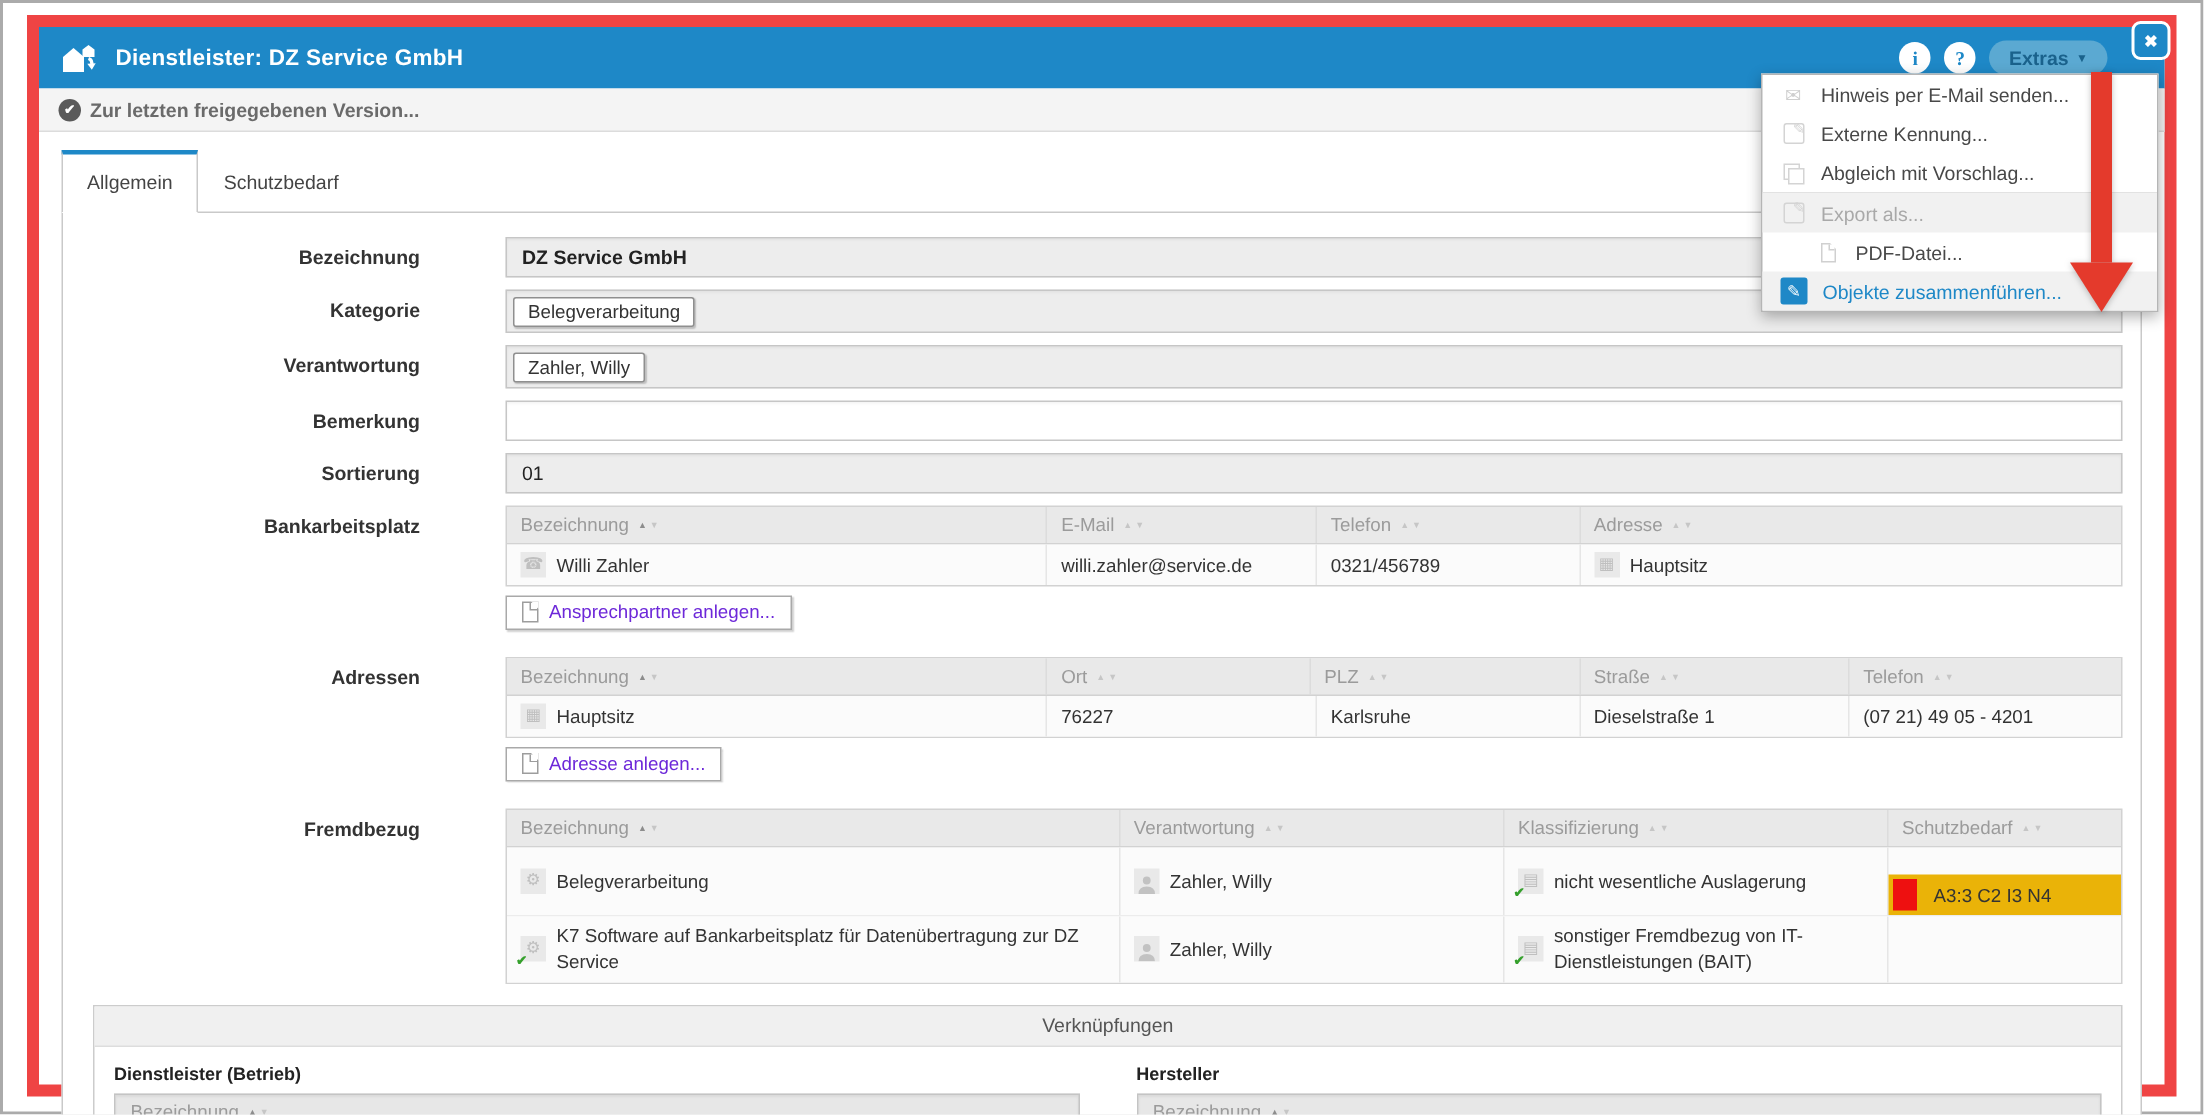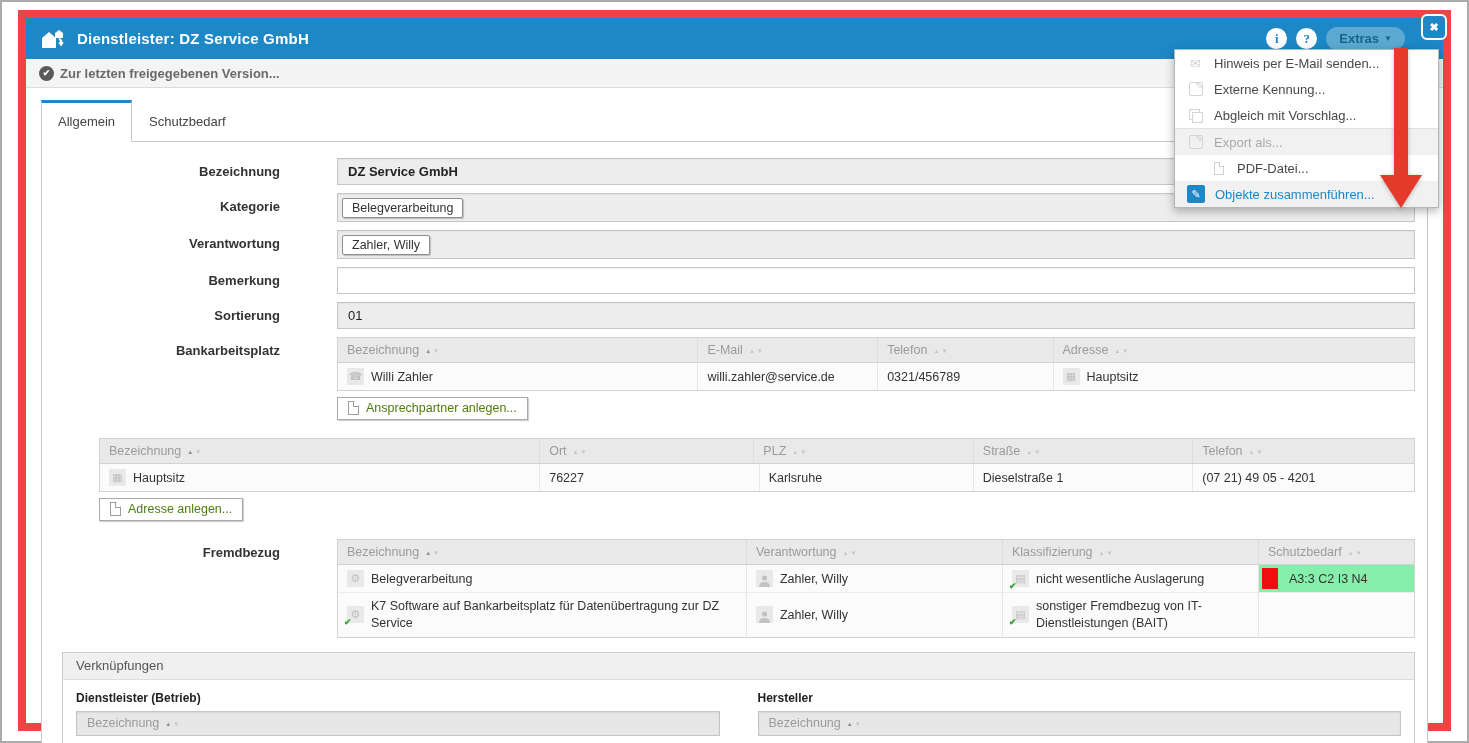--- a/index.html
+++ b/index.html
@@ -131,32 +131,32 @@
     font-size: 11px; line-height: 1; display: flex; align-items: center;
     justify-content: center; position: relative; flex-shrink: 0;
   }
   .cicon.checked::after {
     content: "✔"; position: absolute; left: -3px; bottom: -4px;
     font-size: 9px; color: #35a02c; font-weight: bold;
   }
   .add-btn {
     display: inline-flex; align-items: center; gap: 7px;
     border: 1px solid #a9a9a9; background: #fff;
-    padding: 3px 10px 4px; font-size: 12.5px; color: #4d7c0f;
+    padding: 3px 10px 4px; font-size: 12.5px; color: #6d28d9;
     margin: 6px 0 10px; box-shadow: 1px 1px 1px rgba(0,0,0,.18); cursor: pointer;
     font-family: "Liberation Sans", sans-serif;
   }
   .doc-icon { width: 11px; height: 14px; border: 1px solid #9d9d9d; background: #fff; position: relative; flex-shrink: 0; }
   .doc-icon::before { content: ""; position: absolute; top: -1px; right: -1px; border-style: solid; border-width: 0 5px 5px 0; border-color: transparent #fff transparent transparent; box-shadow: -1px 1px 0 #9d9d9d; }
-  .sb-cell { background: #86efac; position: relative; padding-left: 30px; }
+  .sb-cell { background: #eab308; position: relative; padding-left: 30px; margin-top: 18px; }
   .sb-block { position: absolute; left: 3px; top: 3px; bottom: 3px; width: 16px; background: #ee1010; }
   .wrap { white-space: normal; line-height: 1.35; }
   
   .link-box { border: 1px solid #ccc; margin: 14px 0 0 20px; }
-  .link-box-header { background: #f0f0f0; border-bottom: 1px solid #ddd; padding: 5px 13px 6px; font-size: 13px; color: #555; }
+  .link-box-header { background: #f0f0f0; border-bottom: 1px solid #ddd; padding: 5px 13px 6px; font-size: 13px; color: #555; text-align: center; }
   .link-box-body { display: flex; gap: 38px; padding: 11px 13px 15px; }
   .link-col { flex: 1; min-width: 0; }
   .link-col-label { font-weight: bold; font-size: 12px; color: #222; margin-bottom: 6px; }
   .link-col-header {
     background: #e7e7e7; border: 1px solid #c4c4c4;
     padding: 4px 10px 5px; font-size: 12.5px; color: #9b9b9b;
     display: flex; align-items: center; gap: 6px;
     box-shadow: inset 0 1px 2px rgba(0,0,0,.07);
   }
   
@@ -323,20 +323,21 @@
               </div>
             </div>
             <button class="add-btn">
                 <span class="doc-icon"></span>
                 <span>Ansprechpartner anlegen...</span>
               </button>
           </div>
         </div>
 
         <div class="frow">
+          <label class="flabel">Adressen</label>
           <div class="fcontrol">
             <div class="tbl">
               <div class="thead">
                 <div class="th" style="width:33.5%">
                     <span>Bezeichnung</span>
                     <span class="sort asc"></span>
                   </div>
                 <div class="th" style="width:16.3%">
                     <span>Ort</span>
                     <span class="sort"></span>

